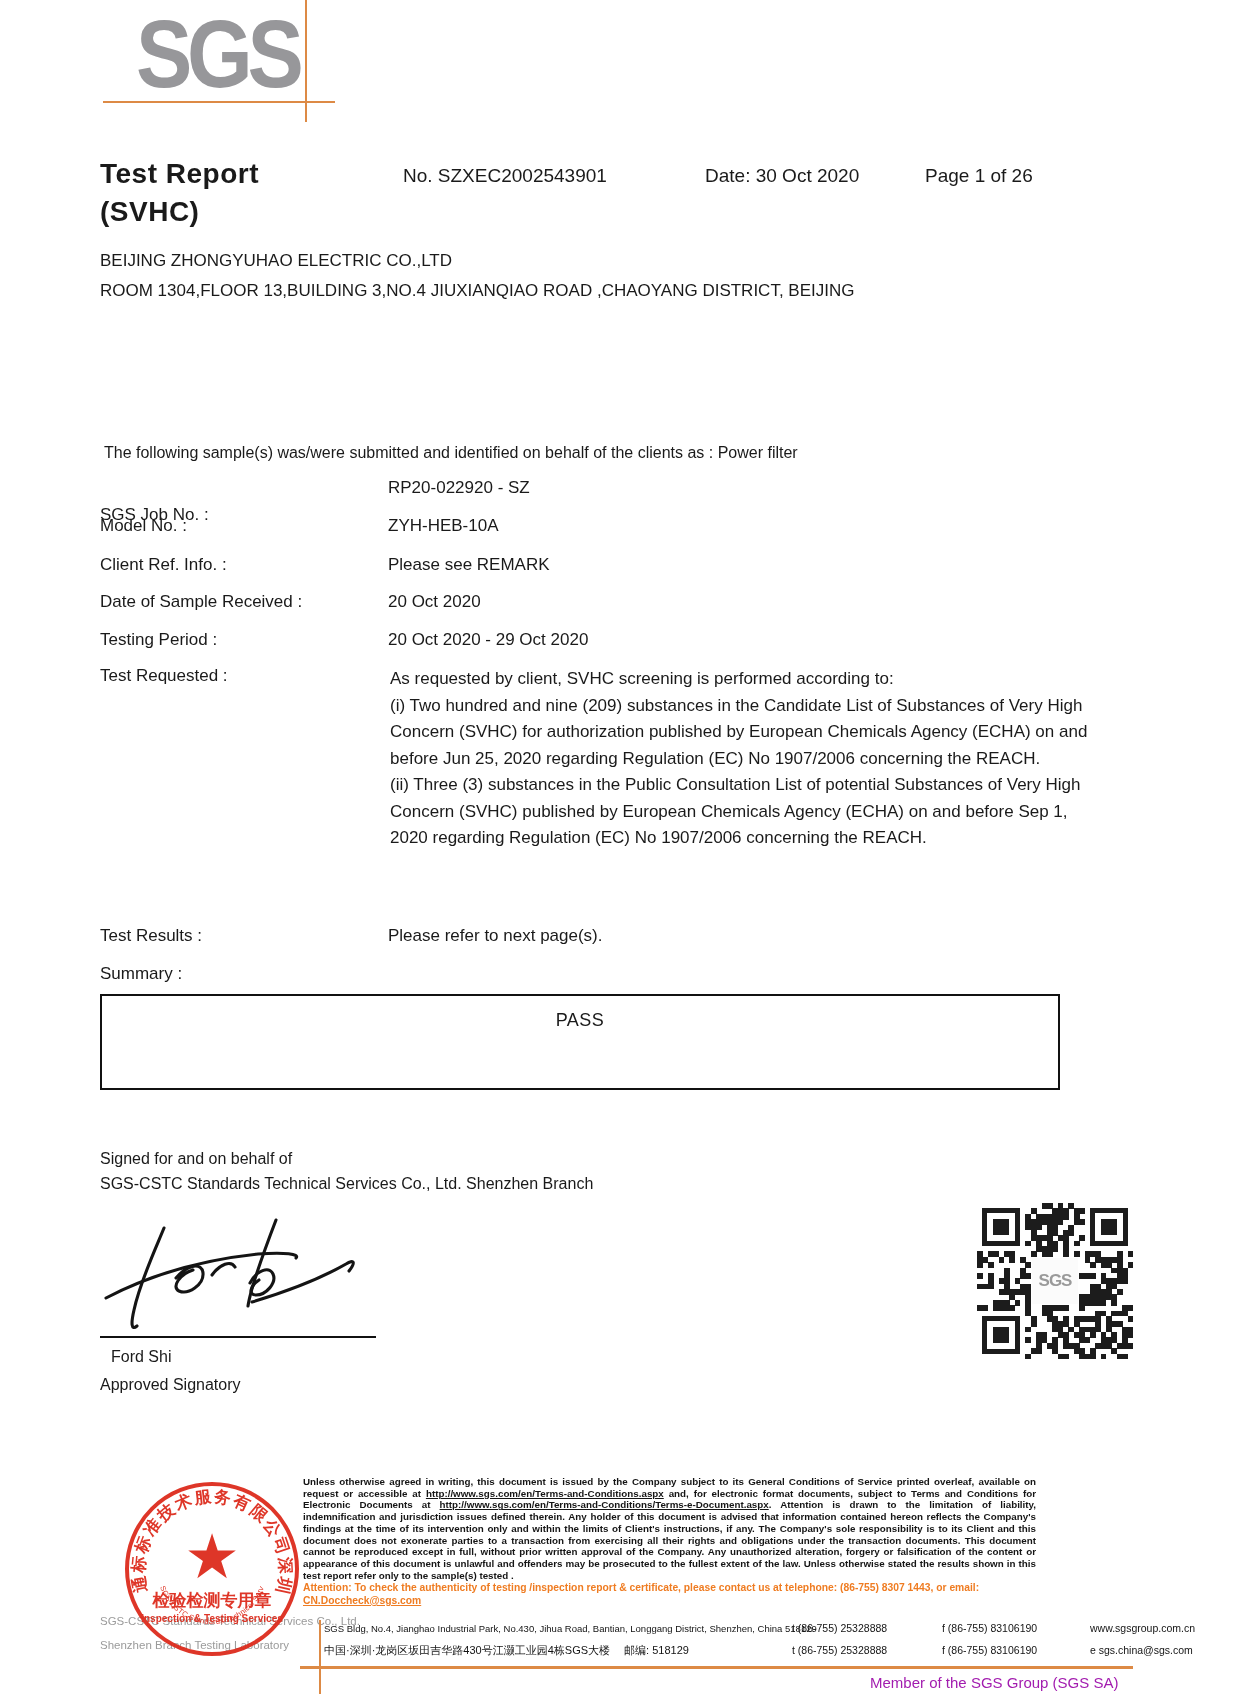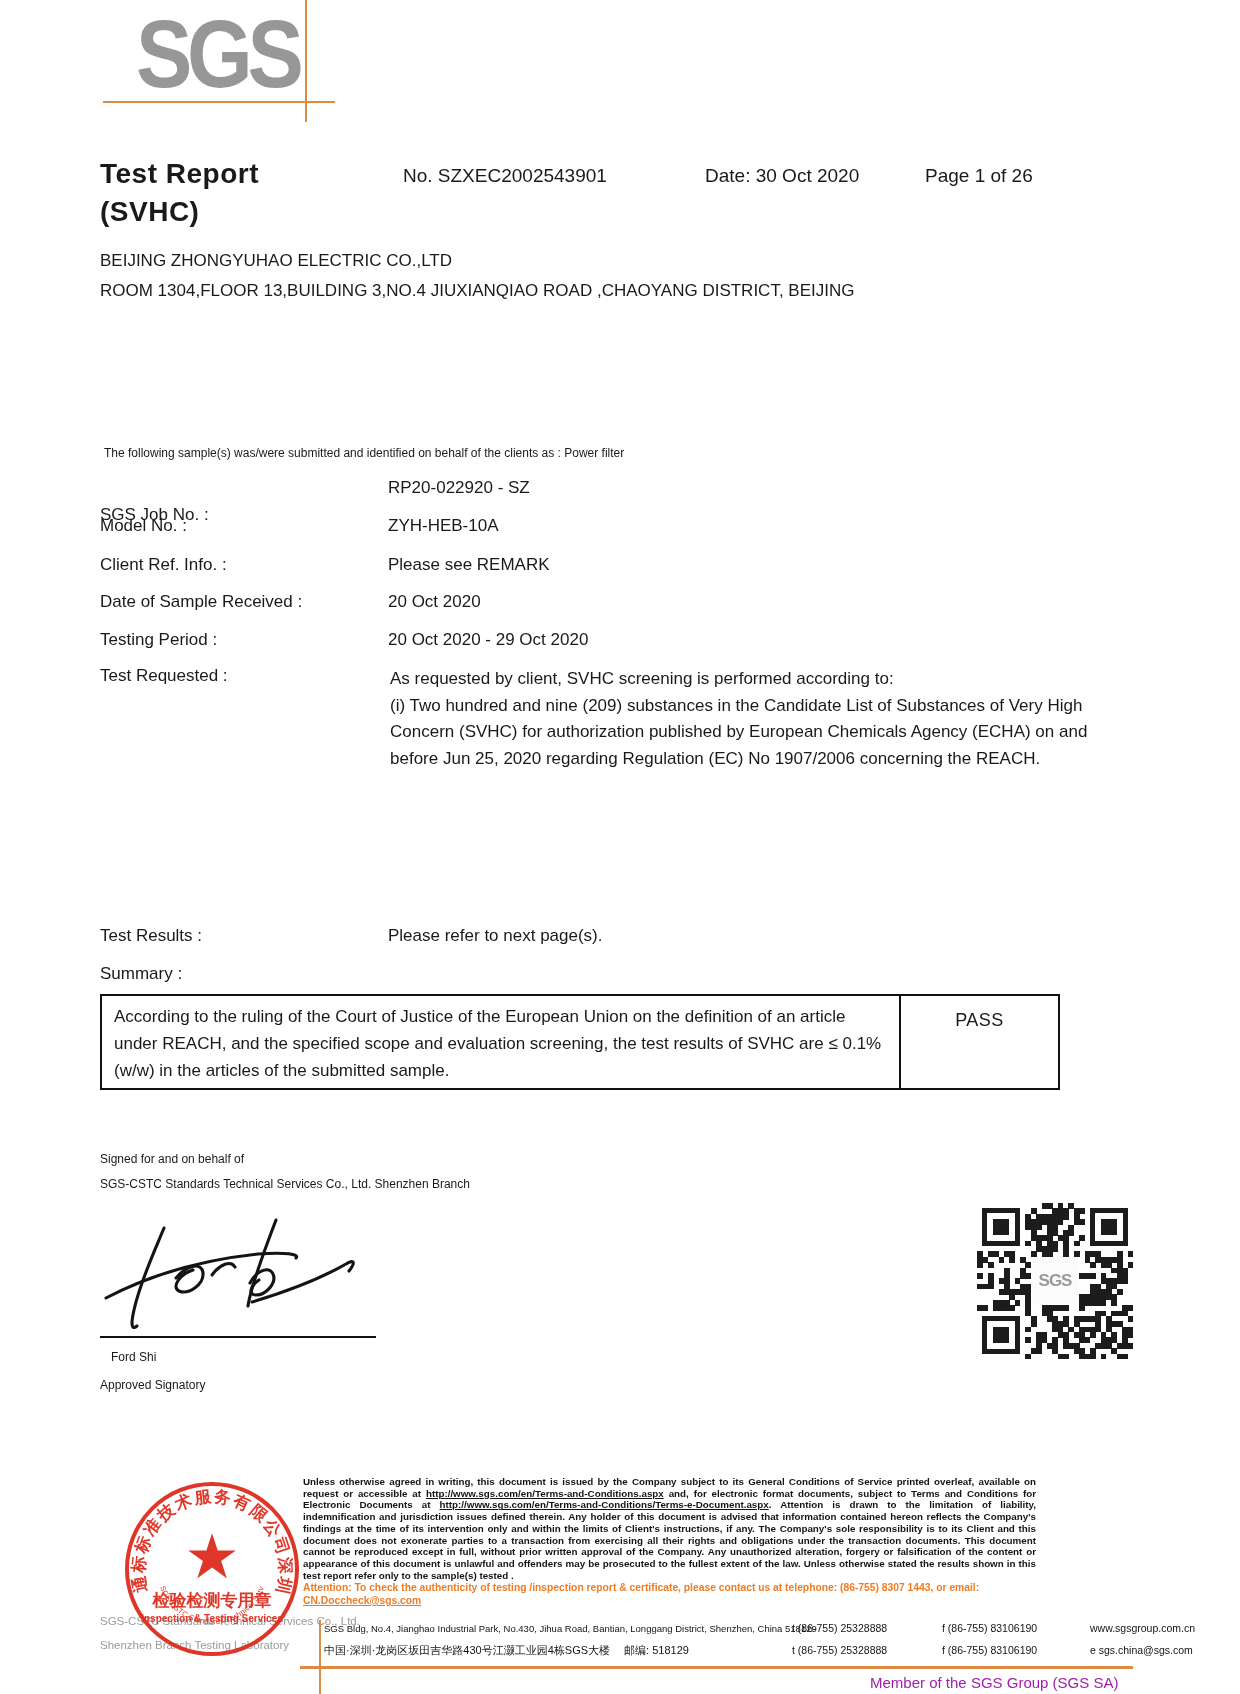--- a/index.html
+++ b/index.html
@@ -5,21 +5,21 @@
   html,body{margin:0;padding:0;background:#e9e9e9;}
   .page{position:relative;width:1240px;height:1694px;background:#ffffff;margin:0 auto;
         font-family:"Liberation Sans","DejaVu Sans",sans-serif;color:#1a1a1a;overflow:hidden;}
   .abs{position:absolute;}
   .logo-text{font-size:96px;font-weight:bold;color:#97979a;letter-spacing:-6px;
              transform:scaleX(0.88);transform-origin:left top;line-height:1;}
   .vline-orange{width:2px;background:#dd8a45;}
   .hline-orange{height:2px;background:#dd8a45;}
   .title{font-size:28px;font-weight:bold;letter-spacing:0.5px;}
   .hdr{font-size:19px;}
-  .body-txt{font-size:12px;line-height:26px;}
+  .body-txt{font-size:16px;line-height:26px;}
   .client{font-size:17px;line-height:30px;}
   .lbl{font-size:17px;}
   .val{font-size:17px;}
   .para{font-size:17px;line-height:26.5px;width:700px;}
   .sum-box{border:2px solid #111;display:flex;}
   .sum-left{width:773px;border-right:2px solid #111;padding:7px 12px;font-size:17px;line-height:27px;}
   .sum-right{flex:1;display:flex;align-items:flex-start;justify-content:center;padding-top:14px;
              font-size:18px;letter-spacing:0.5px;}
   .sig-rule{height:2px;background:#111;}
   .qr{position:absolute;width:156px;height:156px;background:#fff;}
@@ -71,28 +71,28 @@
   <div class="abs lbl" style="left:100px;top:592px;">Date of Sample Received :</div>
   <div class="abs val" style="left:388px;top:592px;">20 Oct 2020</div>
 
   <div class="abs lbl" style="left:100px;top:630px;">Testing Period :</div>
   <div class="abs val" style="left:388px;top:630px;">20 Oct 2020 - 29 Oct 2020</div>
 
   <div class="abs lbl" style="left:100px;top:666px;">Test Requested :</div>
   <div class="abs" style="left:390px;top:666px;">
     <div class="para">As requested by client, SVHC screening is performed according to:</div>
     <div class="para">(i) Two hundred and nine (209) substances in the Candidate List of Substances of Very High Concern (SVHC) for authorization published by European Chemicals Agency (ECHA) on and before Jun 25, 2020 regarding Regulation (EC) No 1907/2006 concerning the REACH.</div>
+    <div class="para">(ii) Three (3) substances in the Public Consultation List of potential Substances of Very High Concern (SVHC) published by European Chemicals Agency (ECHA) on and before Sep 1, 2020 regarding Regulation (EC) No 1907/2006 concerning the REACH.</div>
   </div>
 
   <div class="abs lbl" style="left:100px;top:926px;">Test Results :</div>
   <div class="abs val" style="left:388px;top:926px;">Please refer to next page(s).</div>
 
   <div class="abs lbl" style="left:100px;top:964px;">Summary :</div>
   <div class="abs sum-box" style="left:100px;top:994px;width:960px;height:96px;box-sizing:border-box;">
-    <div class="sum-left">According to the ruling of the Court of Justice of the European Union on the definition of an article under REACH, and the specified scope and evaluation screening, the test results of SVHC are ≤ 0.1% (w/w) in the articles of the submitted sample.</div>
     <div class="sum-right">PASS</div>
   </div>
 
   <div class="abs body-txt" style="left:100px;top:1146px;">Signed for and on behalf of</div>
   <div class="abs body-txt" style="left:100px;top:1171px;">SGS-CSTC Standards Technical Services Co., Ltd. Shenzhen Branch</div>
 
   <svg class="abs" style="left:100px;top:1212px;" width="300" height="125" viewBox="0 0 300 125">
     <g fill="none" stroke="#141414" stroke-width="3.1" stroke-linecap="round">
       <path d="M64,16 C55,38 40,70 34,98 C31,111 31,119 37,114"></path>
       <path d="M6,86 C48,64 100,48 158,42 C185,40 200,42 196,46"></path>

